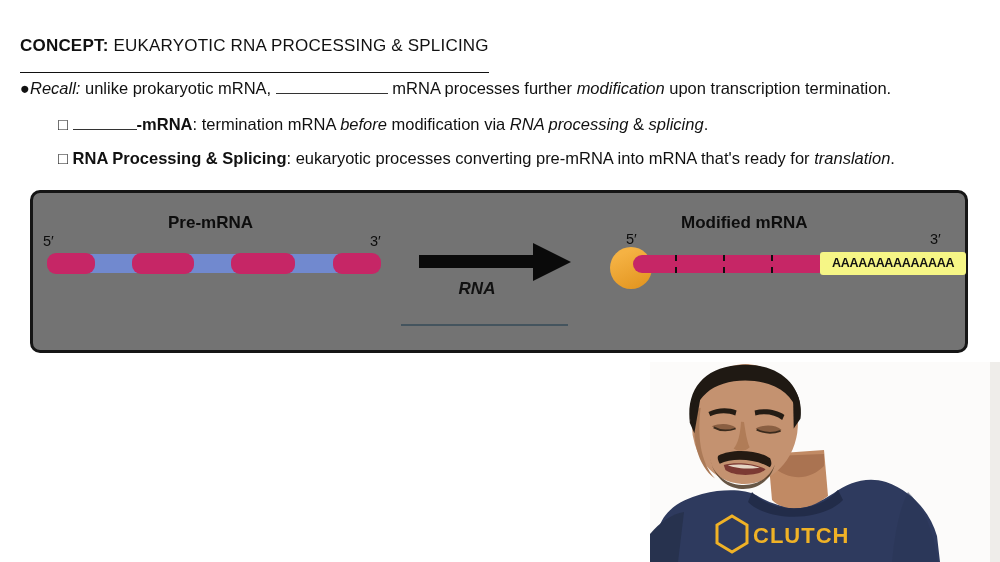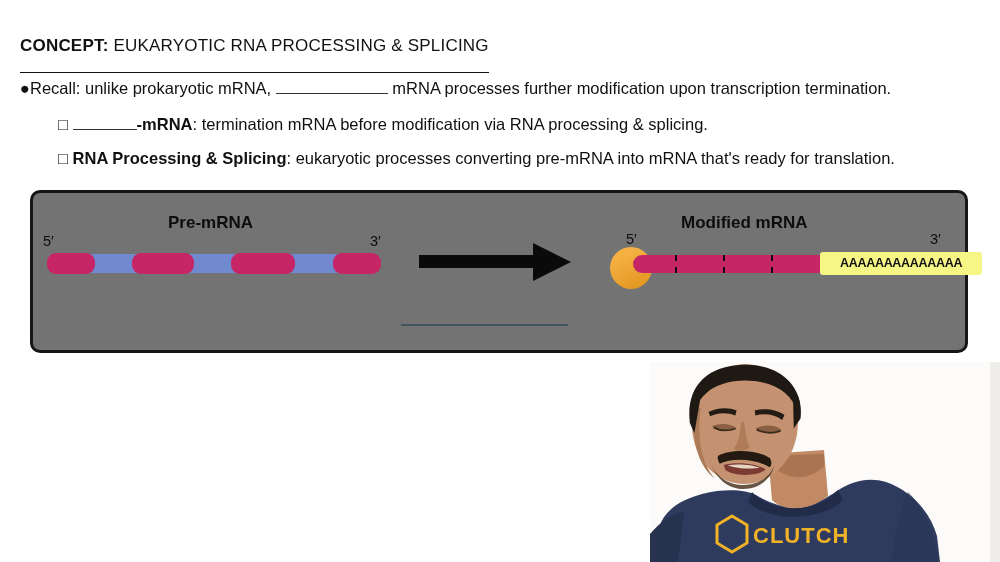--- a/index.html
+++ b/index.html
@@ -9,21 +9,21 @@
     font-family:"Liberation Sans", sans-serif;
   }
   .abs{position:absolute;}
   
   .title{
     left:20px;top:36px;font-size:17px;letter-spacing:.2px;
     border-bottom:1.6px solid #111;padding-bottom:16px;display:inline-block;
   }
   .title .lbl{font-weight:bold;}
   .line{font-size:16.5px;white-space:nowrap;}
-  .line .it{}
+  .line .it{font-style:italic;}
   .line .bd{font-weight:bold;}
   .blank{display:inline-block;border-bottom:1.5px solid #333;height:14px;vertical-align:baseline;}
   .w110{width:112px;}
   .w62{width:64px;}
   .l-recall{left:20px;top:79px;}
   .l-sub1{left:58px;top:115px;}
   .l-sub2{left:58px;top:149px;}
   
   .diagram{
     left:30px;top:190px;width:932px;height:157px;
@@ -38,21 +38,21 @@
   .arrow-head{left:500px;top:50px;width:0;height:0;
     border-left:38px solid #0a0a0a;border-top:19px solid transparent;border-bottom:19px solid transparent;}
   .rna-label{left:386px;top:86px;width:116px;text-align:center;font-size:17px;font-weight:bold;font-style:italic;}
   .rna-blank{left:368px;top:131px;width:167px;height:0;border-top:2px solid #44545e;}
   .cap{left:577px;top:54px;width:42px;height:42px;border-radius:50%;
     background:linear-gradient(155deg,#f5b243 20%,#e2941f 95%);z-index:1;}
   .mod-bar{left:600px;top:62px;width:188px;height:18px;background:#c62666;
     border-radius:9px 2px 2px 9px;z-index:2;}
   .splice-dash{top:0;height:18px;width:0;border-left:2.5px dashed #101010;position:absolute;}
   .polya{left:787px;top:59px;height:23px;line-height:23px;background:#f6f686;
-    font-weight:bold;font-size:12.5px;letter-spacing:-.3px;padding:0 20px;border-radius:3px;z-index:2;}
+    font-weight:bold;font-size:12.5px;letter-spacing:-.3px;padding:0 12px;border-radius:3px;z-index:2;}
   
   .person{left:650px;top:362px;width:350px;height:200px;}
 </style>
 </head>
 <body>
 
 <div class="abs title"><span class="lbl">CONCEPT:</span><span> EUKARYOTIC RNA PROCESSING &amp; SPLICING</span></div>
 
 <div class="abs line l-recall"><span>●</span><span class="it">Recall:</span><span> unlike prokaryotic mRNA, </span><span class="blank w110"></span><span> mRNA processes further </span><span class="it">modification</span><span> upon transcription termination.</span></div>
 
@@ -68,20 +68,21 @@
   <div class="abs pre-bar">
     <div class="intron-base"></div>
     <div class="exon" style="left:0;width:48px;"></div>
     <div class="exon" style="left:85px;width:62px;"></div>
     <div class="exon" style="left:184px;width:64px;"></div>
     <div class="exon" style="left:286px;width:48px;"></div>
   </div>
 
   <div class="abs arrow-shaft"></div>
   <div class="abs arrow-head"></div>
+  <div class="abs rna-label">RNA</div>
   <div class="abs rna-blank"></div>
 
   <div class="abs dlabel" style="left:648px;top:20px;">Modified mRNA</div>
   <div class="abs prime" style="left:593px;top:38px;">5′</div>
   <div class="abs prime" style="left:897px;top:38px;">3′</div>
   <div class="abs cap"></div>
   <div class="abs mod-bar">
     <div class="splice-dash" style="left:42px;"></div>
     <div class="splice-dash" style="left:90px;"></div>
     <div class="splice-dash" style="left:138px;"></div>

